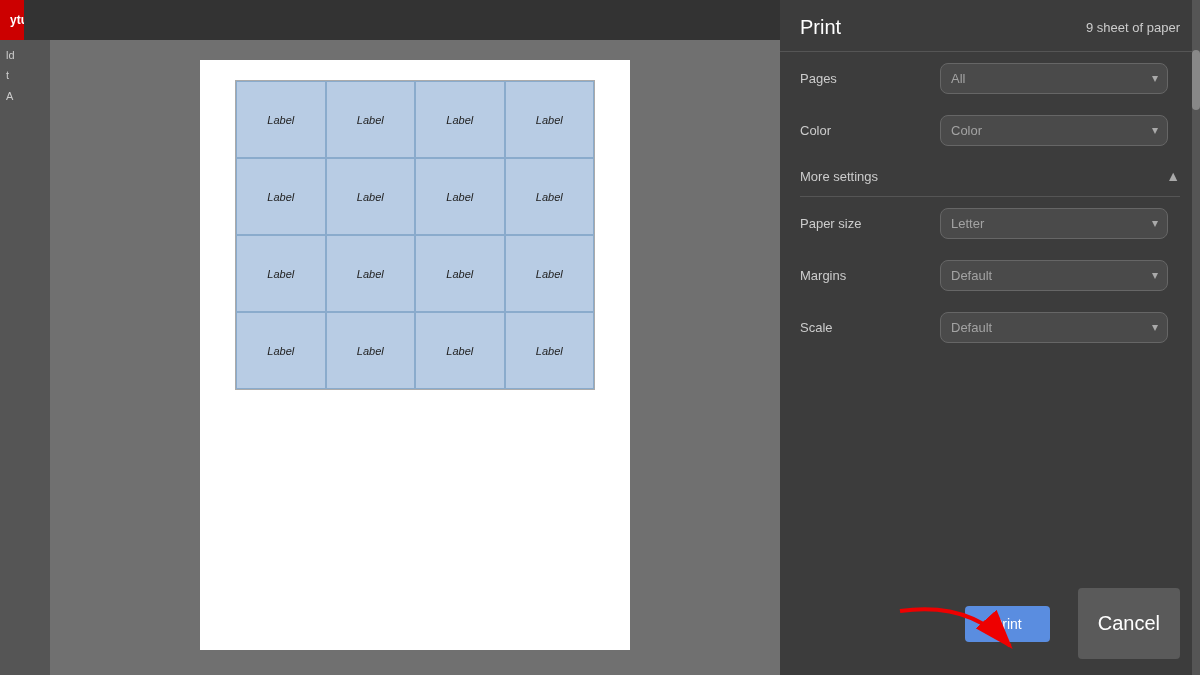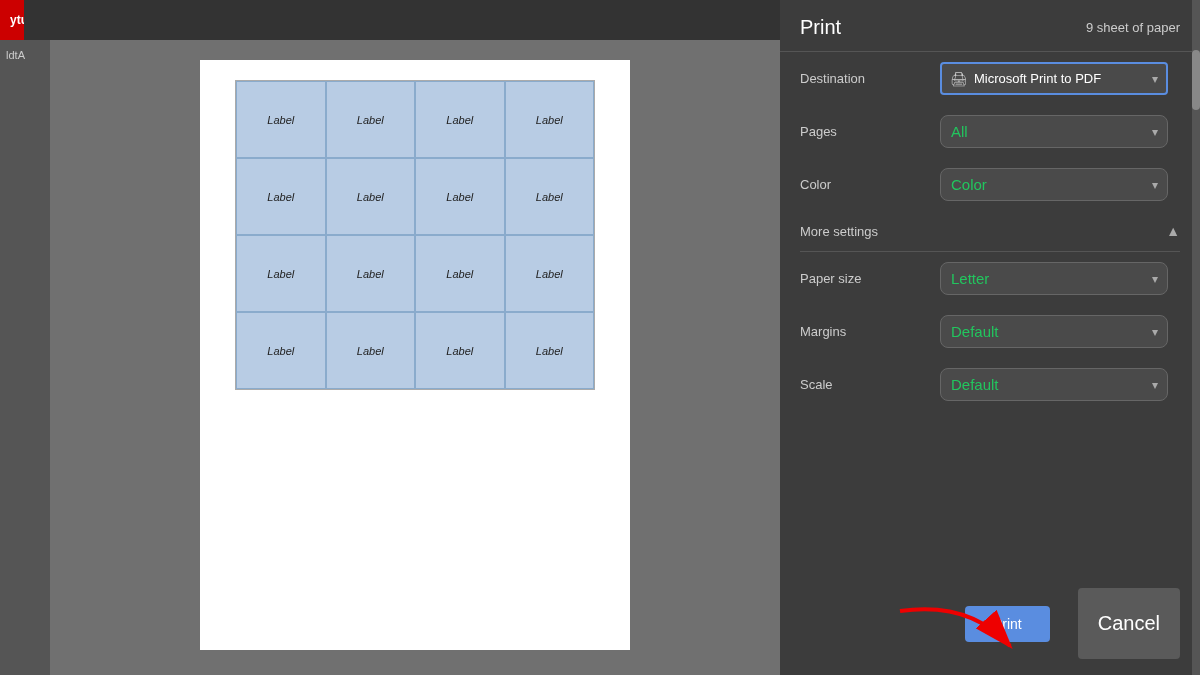--- a/index.html
+++ b/index.html
@@ -41,22 +41,23 @@
     }
 
     .sidebar-left {
       width: 50px;
       background: #555;
       position: absolute;
       left: 0;
       top: 40px;
       bottom: 0;
       display: flex;
-      flex-direction: row;
+      flex-direction: column;
       padding: 8px 6px;
+      gap: 6px;
     }
 
     .sidebar-text {
       color: #ccc;
       font-size: 11px;
       line-height: 1.3;
     }
 
     .page-preview-area {
       position: absolute;
@@ -166,25 +167,25 @@
 
     .settings-label {
       color: #ccc;
       font-size: 13px;
       width: 140px;
       flex-shrink: 0;
     }
 
     select {
       background: #4a4a4a;
-      color: #22c55e;
+      color: #a3a3a3;
       border: 1px solid #666;
       border-radius: 8px;
       padding: 7px 10px;
-      font-size: 15px;
+      font-size: 13px;
       width: 100%;
       appearance: none;
       -webkit-appearance: none;
       cursor: pointer;
       padding-right: 28px;
     }
 
     .select-wrapper {
       position: relative;
       flex: 1;
@@ -321,29 +322,20 @@
 </div>
 
 <div class="print-panel">
   <div class="print-header">
     <span class="print-title">Print</span>
     <span class="sheet-count">9 sheet of paper</span>
   </div>
 
   <div class="print-body">
 
-    <div class="settings-row">
-      <span class="settings-label">Destination</span>
-      <div class="select-wrapper">
-        <span class="printer-icon">🖨</span>
-        <select class="destination-select">
-          <option>Microsoft Print to PDF</option>
-        </select>
-      </div>
-    </div>
 
     <div class="settings-row">
       <span class="settings-label">Pages</span>
       <div class="select-wrapper">
         <select>
           <option>All</option>
         </select>
       </div>
     </div>
 

